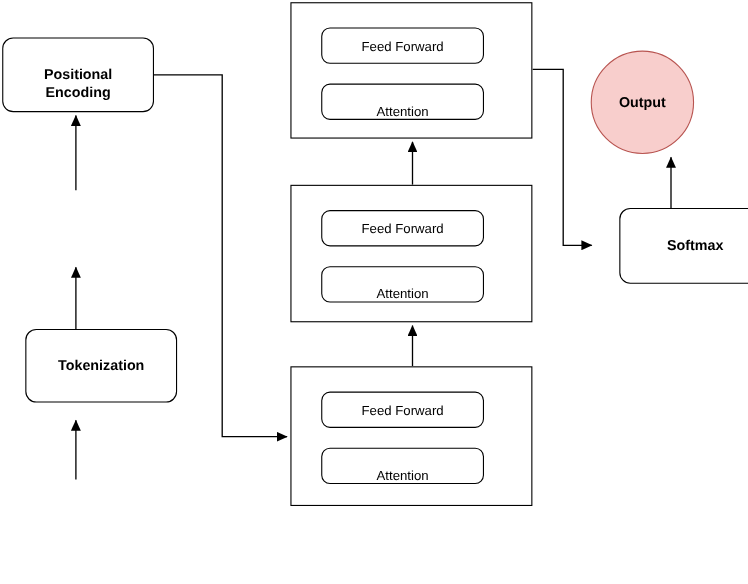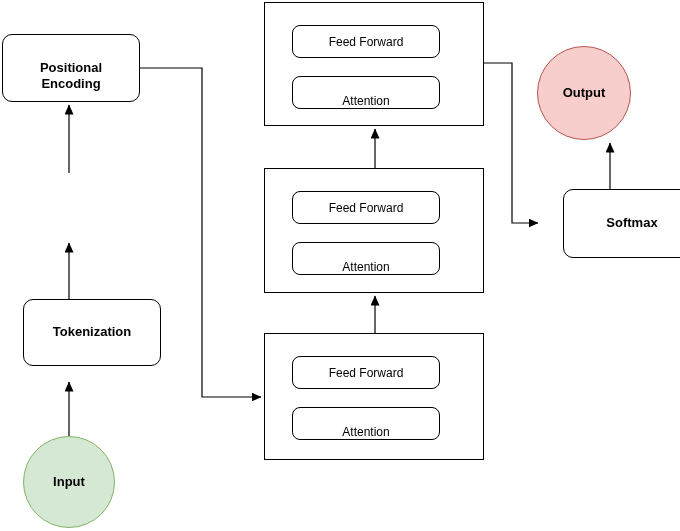--- a/index.html
+++ b/index.html
@@ -103,23 +103,20 @@
 
     <path class="edge" d="M610,189 L610,143" marker-end="url(#arrow)"></path>
   </svg>
 
   <div id="pos-encoding" class="node rounded bold-label">
     <div class="wrap">Positional Encoding</div>
   </div>
   <div id="tokenization" class="node rounded bold-label">
     <div>Tokenization</div>
   </div>
-  <div id="input-circle" class="node circle bold-label" style="border: 1px solid rgb(130, 179, 102); background-color: rgb(213, 232, 212);">
-    <div>Input</div>
-  </div>
 
   <div id="block-top" class="block">
     <div class="inner-box ff">
       <span class="plain-label">Feed Forward</span>
     </div>
     <div class="inner-box att">
       <span class="plain-label">Attention</span>
     </div>
   </div>
   <div id="block-middle" class="block">

